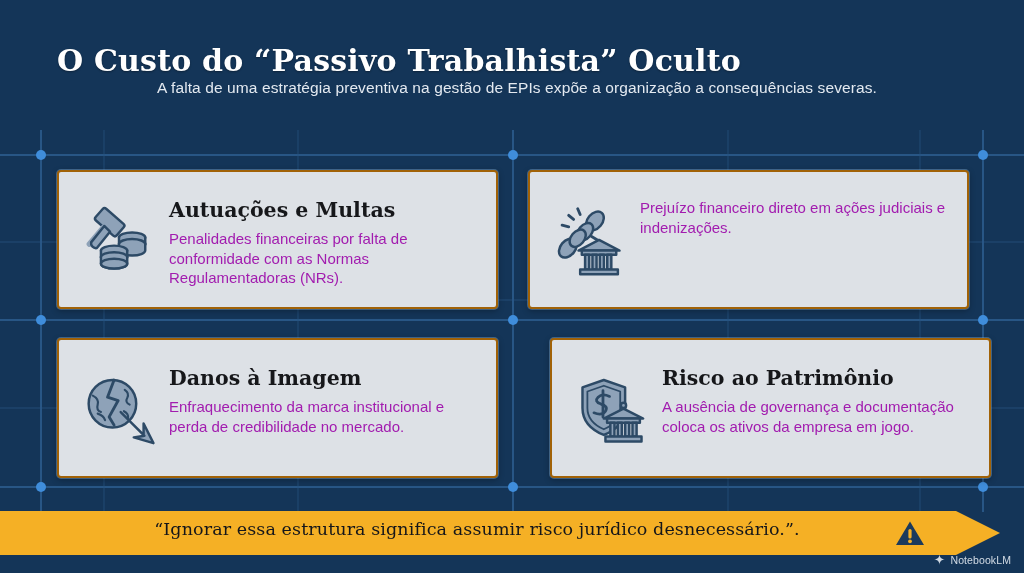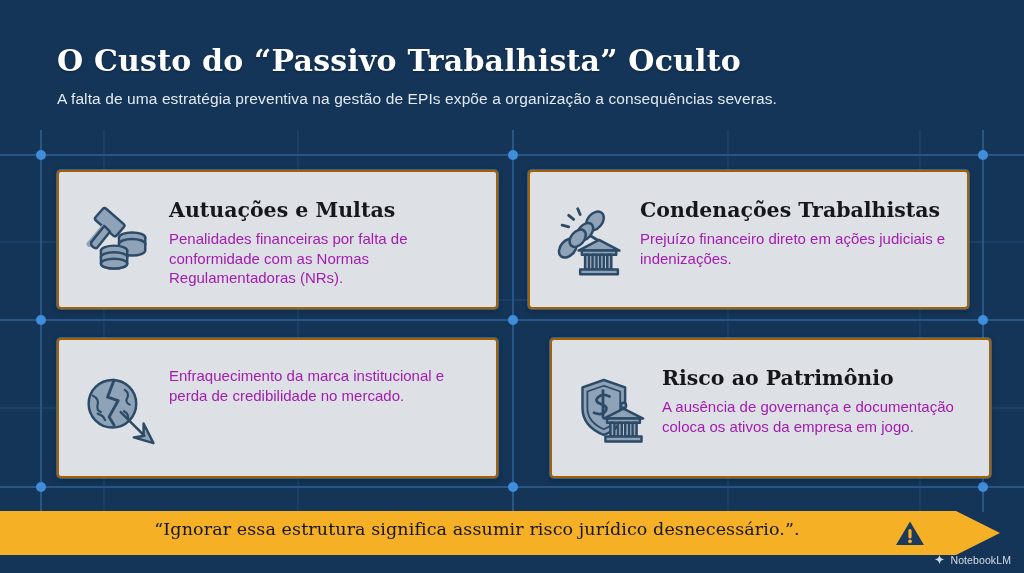--- a/index.html
+++ b/index.html
@@ -19,26 +19,26 @@
     font-family:"DejaVu Serif","Liberation Serif",serif;
     font-weight:700;
     font-size:30px;
     color:#ffffff;
     letter-spacing:.2px;
     line-height:1.15;
     text-shadow:0 1px 2px rgba(0,0,0,.35);
     white-space:nowrap;
   }
   #page-subtitle {
-    margin-top:11px;
     font-size:15.5px;
     color:#e3e9f0;
     font-weight:400;
     letter-spacing:.1px;
     white-space:nowrap;
+    text-align:center;
   }
 
   
   .card {
     position:absolute;
     background:#dde1e6;
     border:2px solid #a16207;
     border-radius:4px;
     box-shadow:0 0 0 1px rgba(150,195,235,.35), 0 2px 6px rgba(0,0,0,.30);
     display:flex;
@@ -207,21 +207,20 @@
           <rect x="44" y="63" width="5" height="18"></rect>
           <rect x="53" y="63" width="5" height="18"></rect>
           <rect x="62" y="63" width="5" height="18"></rect>
           <rect x="71" y="63" width="5" height="18"></rect>
         </g>
         <rect x="38" y="81" width="46" height="6"></rect>
       </g>
     </svg>
   </div>
   <div class="card-body">
-    <div class="card-title">Condenações Trabalhistas</div>
     <div class="card-desc">Prejuízo financeiro direto em ações judiciais e indenizações.</div>
   </div>
 </div>
 
 <div class="card" id="card-3">
   <div class="card-icon">
     <svg viewBox="0 0 100 100">
       <g fill="#8ea2b8" stroke="#2d4a66" stroke-width="3" stroke-linejoin="round" stroke-linecap="round">
         <circle cx="42" cy="40" r="29"></circle>
 
@@ -232,20 +231,21 @@
           <path d="M24 52 q7 2 9 8"></path>
           <path d="M57 23 q6 4 3 10 q-3 5 3 8"></path>
           <path d="M56 49 q6 3 5 9"></path>
         </g>
 
         <path d="M52 50 L80 78 L80 64 L92 88 L68 81 L81 79 L53 51 Z"></path>
       </g>
     </svg>
   </div>
   <div class="card-body">
+    <div class="card-title">Danos à Imagem</div>
     <div class="card-desc">Enfraquecimento da marca institucional e perda de credibilidade no mercado.</div>
   </div>
 </div>
 
 <div class="card" id="card-4">
   <div class="card-icon">
     <svg viewBox="0 0 100 100">
       <g fill="#8ea2b8" stroke="#2d4a66" stroke-width="3" stroke-linejoin="round" stroke-linecap="round">
 
         <path d="M14 20 L40 11 L66 20 V45 c0 18 -14 28 -26 33 C28 73 14 63 14 45 Z"></path>

